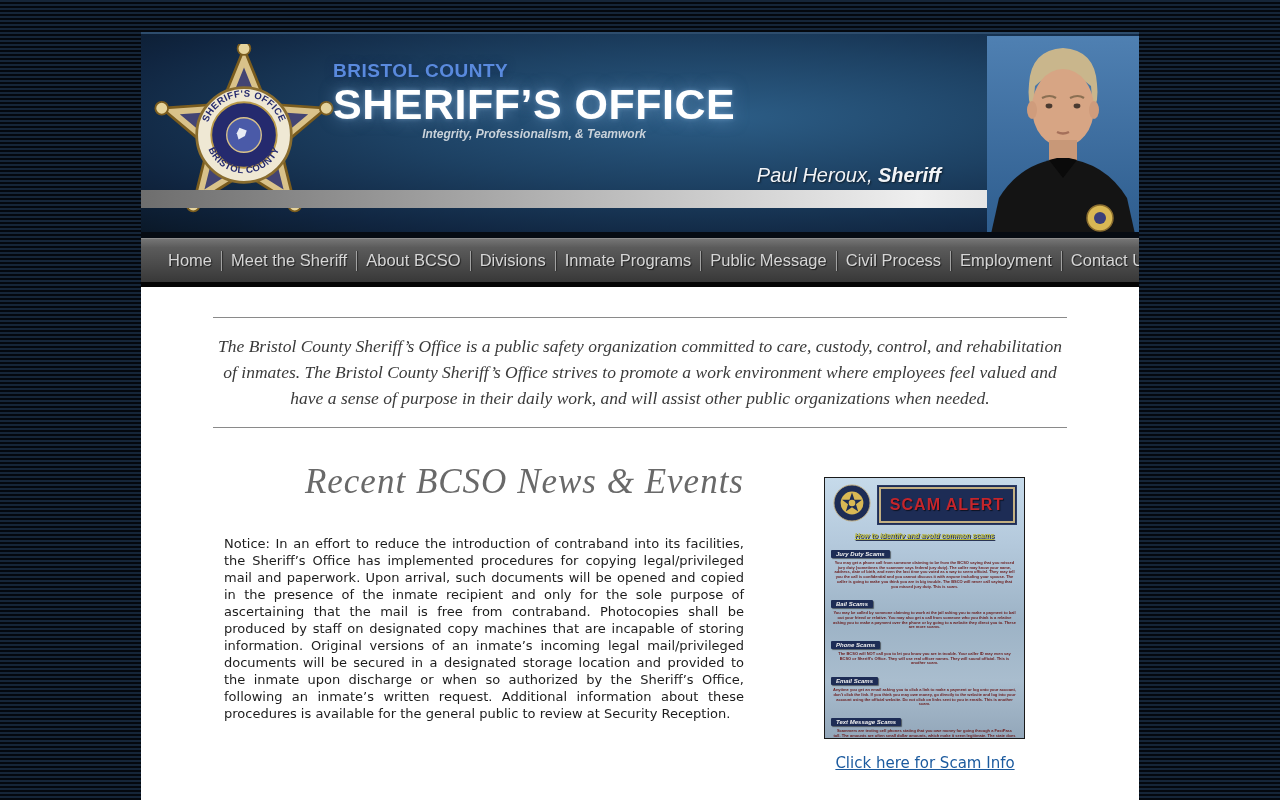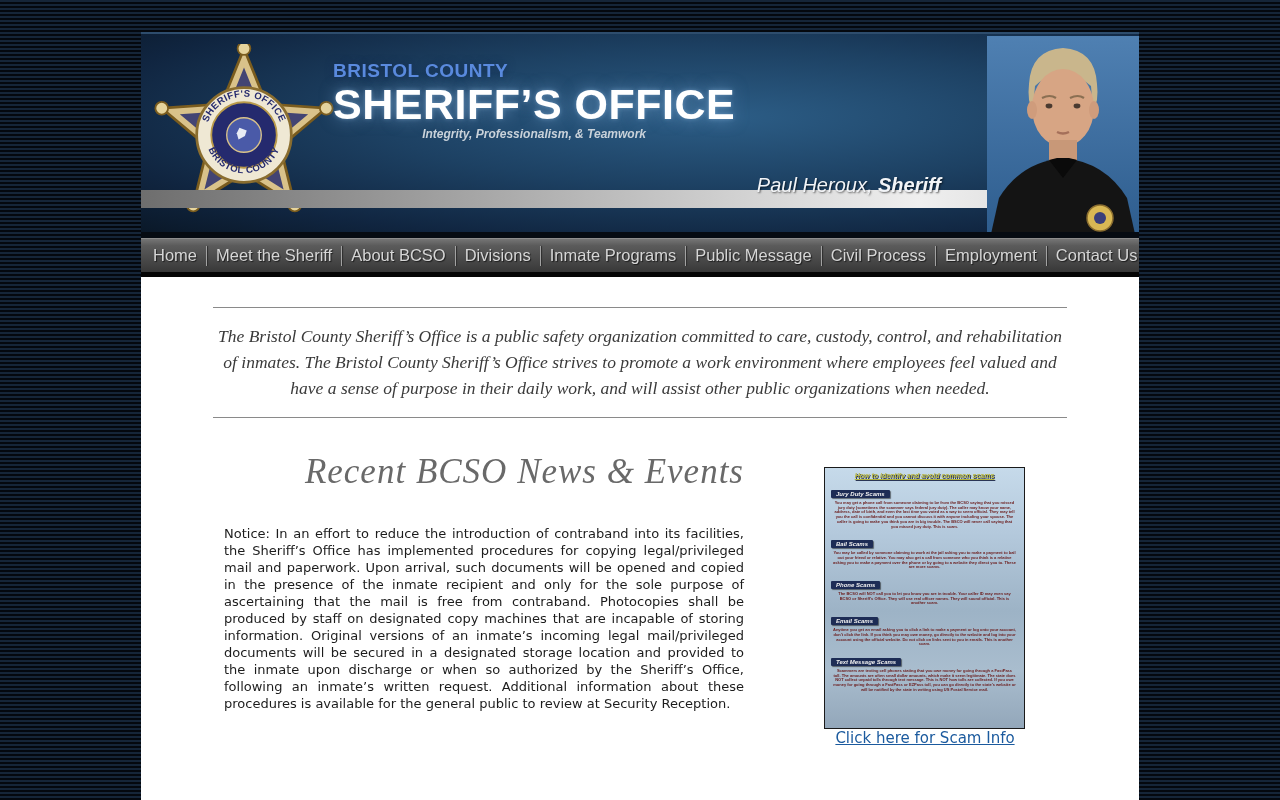--- a/index.html
+++ b/index.html
@@ -22,28 +22,28 @@
     position:absolute; left:0; right:0; top:156px; height:18px;
     background:linear-gradient(to right,#6e6e6e,#b9b9b9 45%,#efefef 78%,#d0d0d0 100%);
   }
   .badge-wrap { position:absolute; left:12px; top:10px; }
   .banner-text { position:absolute; left:192px; top:26px; width:fit-content; }
   .county { font-size:19px; font-weight:bold; color:#5a8ade; letter-spacing:.5px;
             text-shadow:0 0 8px rgba(20,40,80,.8); }
   .office { font-size:43px; font-weight:bold; color:#ffffff; letter-spacing:.5px; line-height:1.05;
             text-shadow:0 0 16px rgba(140,185,230,.55), 0 0 4px rgba(160,200,240,.4); }
   .motto  { font-size:12px; font-weight:bold; font-style:italic; color:#c9d2da; text-align:center; }
-  .sheriff-line { position:absolute; top:140px; right:198px; font-size:20px; font-style:italic;
+  .sheriff-line { position:absolute; top:130px; right:198px; font-size:20px; font-style:italic;
                   color:#f2f4f7; text-shadow:1px 1px 2px rgba(0,0,0,.6); }
   .sheriff-line .bold { font-weight:bold; }
   .photo-wrap { position:absolute; right:0; top:2px; width:152px; height:198px; }
 
   
   .nav {
-    height:34px; display:flex; align-items:center; padding:0 12px; overflow:hidden;
+    height:44px; display:flex; align-items:center; padding:0 27px; overflow:hidden;
     border-top:1px solid #8d8d8d;
     background:linear-gradient(to bottom,#757575 0%,#5b5b5b 20%,#4a4a4a 60%,#383838 100%);
   }
   .nav-item { color:#d6d6d6; font-size:16.5px; white-space:nowrap; cursor:pointer;
               text-shadow:1px 1px 1px rgba(0,0,0,.6); }
   .nav-sep { width:1px; height:20px; background:#a2a2a2; box-shadow:1px 0 1px #2a2a2a;
              margin:0 9px; flex:0 0 auto; }
   .nav-bottom { height:5px; background:#050505; }
 
   
@@ -85,21 +85,21 @@
     text-align:center; font-size:7px; font-weight:bold; font-style:italic;
     color:#b7b63e; text-decoration:underline; text-shadow:1px 1px 0 #2a3555; margin-top:4px;
   }
   .scam-section { margin:3px 6px 0; }
   .scam-title {
     display:inline-block; background:#1d2c55; color:#f0f0f0; font-size:6px; font-weight:bold;
     font-style:italic; padding:1px 5px; border-radius:1px; box-shadow:1px 1px 1px rgba(0,0,0,.5);
   }
   .scam-body { font-size:4px; line-height:4.7px; font-weight:bold; color:#6b1a1a;
                text-align:center; margin-top:1px; padding:0 2px; }
-  .scam-link-row { text-align:center; }
+  .scam-link-row { text-align:center; margin-top:15px; }
   .scam-link { font-family:"DejaVu Sans", sans-serif; font-size:15px; color:#1b5a9e;
                text-decoration:underline; cursor:pointer; }
 </style>
 </head>
 <body>
 
 <div class="page">
 
   <div class="banner">
 
@@ -199,20 +199,33 @@
     <div class="main-row">
 
       <div class="left-col">
         <div class="news-heading">Recent BCSO News &amp; Events</div>
         <p class="notice">Notice: In an effort to reduce the introduction of contraband into its facilities, the Sheriff’s Office has implemented procedures for copying legal/privileged mail and paperwork. Upon arrival, such documents will be opened and copied in the presence of the inmate recipient and only for the sole purpose of ascertaining that the mail is free from contraband. Photocopies shall be produced by staff on designated copy machines that are incapable of storing information. Original versions of an inmate’s incoming legal mail/privileged documents will be secured in a designated storage location and provided to the inmate upon discharge or when so authorized by the Sheriff’s Office, following an inmate’s written request. Additional information about these procedures is available for the general public to review at Security Reception.</p>
       </div>
 
       <div class="right-col">
 
         <div class="poster">
+          <div class="poster-head">
+            <div class="poster-badge">
+              <svg width="38" height="38" viewBox="0 0 40 40">
+                <circle cx="20" cy="20" r="19" fill="#1d2c55" stroke="#c3b083" stroke-width="1"></circle>
+                <circle cx="20" cy="20" r="12" fill="#d9b854"></circle>
+                <polygon points="20,9 22.6,16.5 30.5,16.7 24.2,21.4 26.5,29 20,24.4 13.5,29 15.8,21.4 9.5,16.7 17.4,16.5" fill="#1d2c55"></polygon>
+                <circle cx="20" cy="20" r="3.5" fill="#d9b854"></circle>
+              </svg>
+            </div>
+            <div class="alert-box">
+              <span>SCAM ALERT</span>
+            </div>
+          </div>
           <div class="poster-sub">How to identify and avoid common scams</div>
 
           <div class="scam-section">
             <span class="scam-title">Jury Duty Scams</span>
             <div class="scam-body">You may get a phone call from someone claiming to be from the BCSO saying that you missed jury duty (sometimes the scammer says federal jury duty). The caller may know your name, address, date of birth, and even the last time you voted as a way to seem official. They may tell you the call is confidential and you cannot discuss it with anyone including your spouse. The caller is going to make you think you are in big trouble. The BSCO will never call saying that you missed jury duty. This is scam.</div>
           </div>
           <div class="scam-section">
             <span class="scam-title">Bail Scams</span>
             <div class="scam-body">You may be called by someone claiming to work at the jail asking you to make a payment to bail out your friend or relative. You may also get a call from someone who you think is a relative asking you to make a payment over the phone or by going to a website they direct you to. These are more scams.</div>
           </div>

